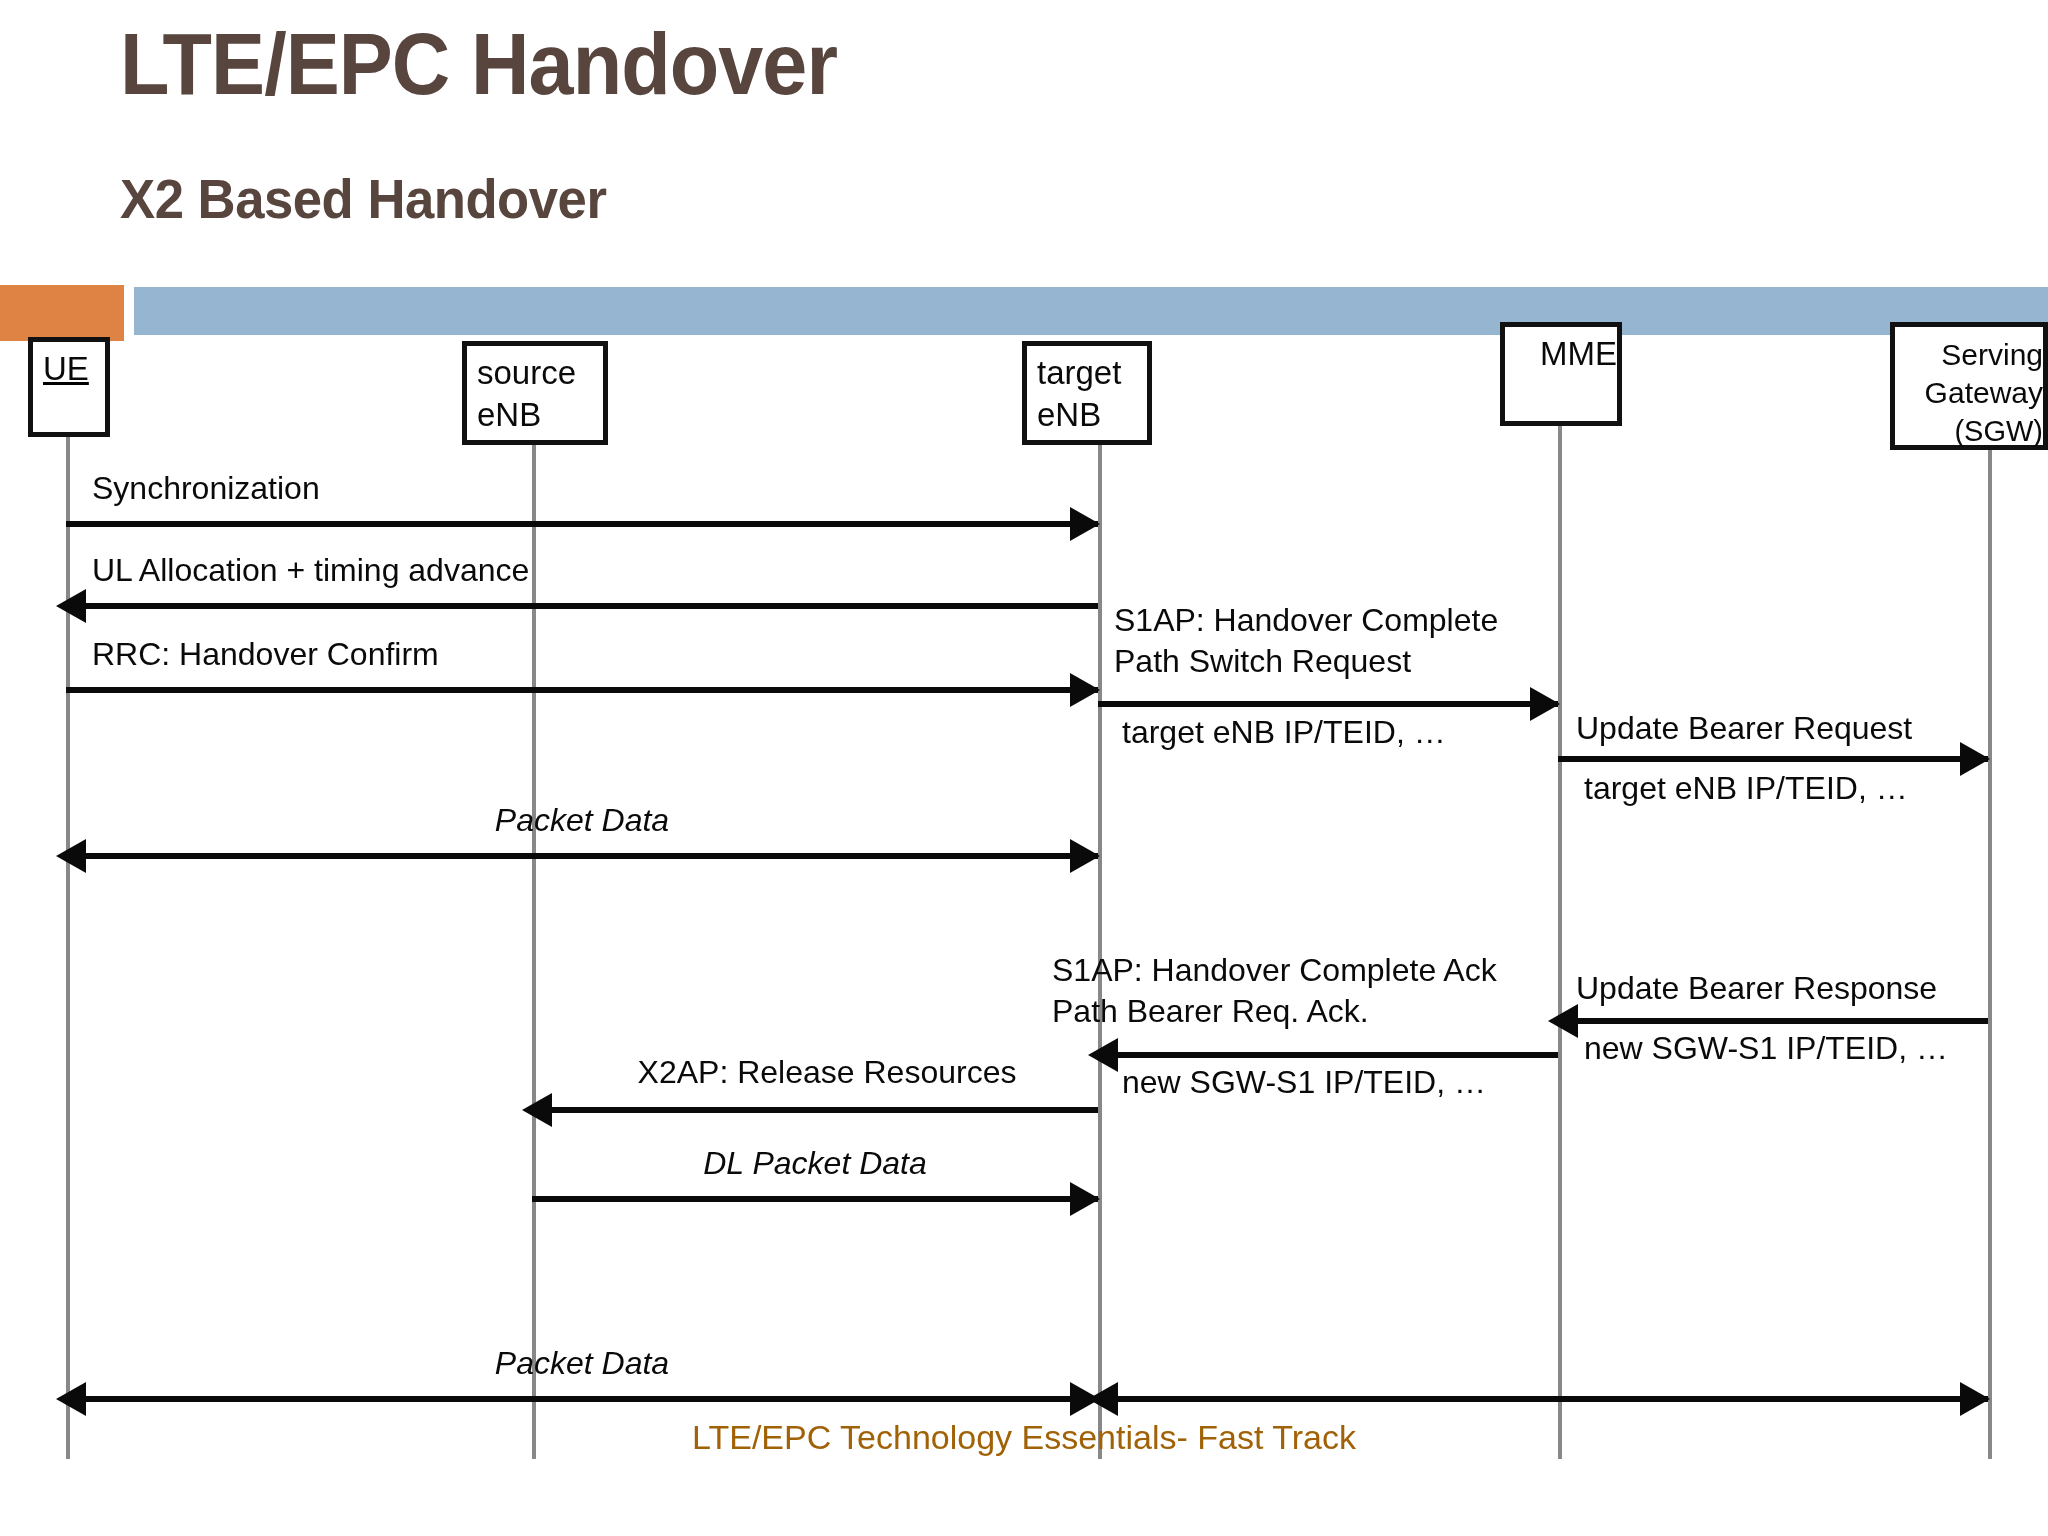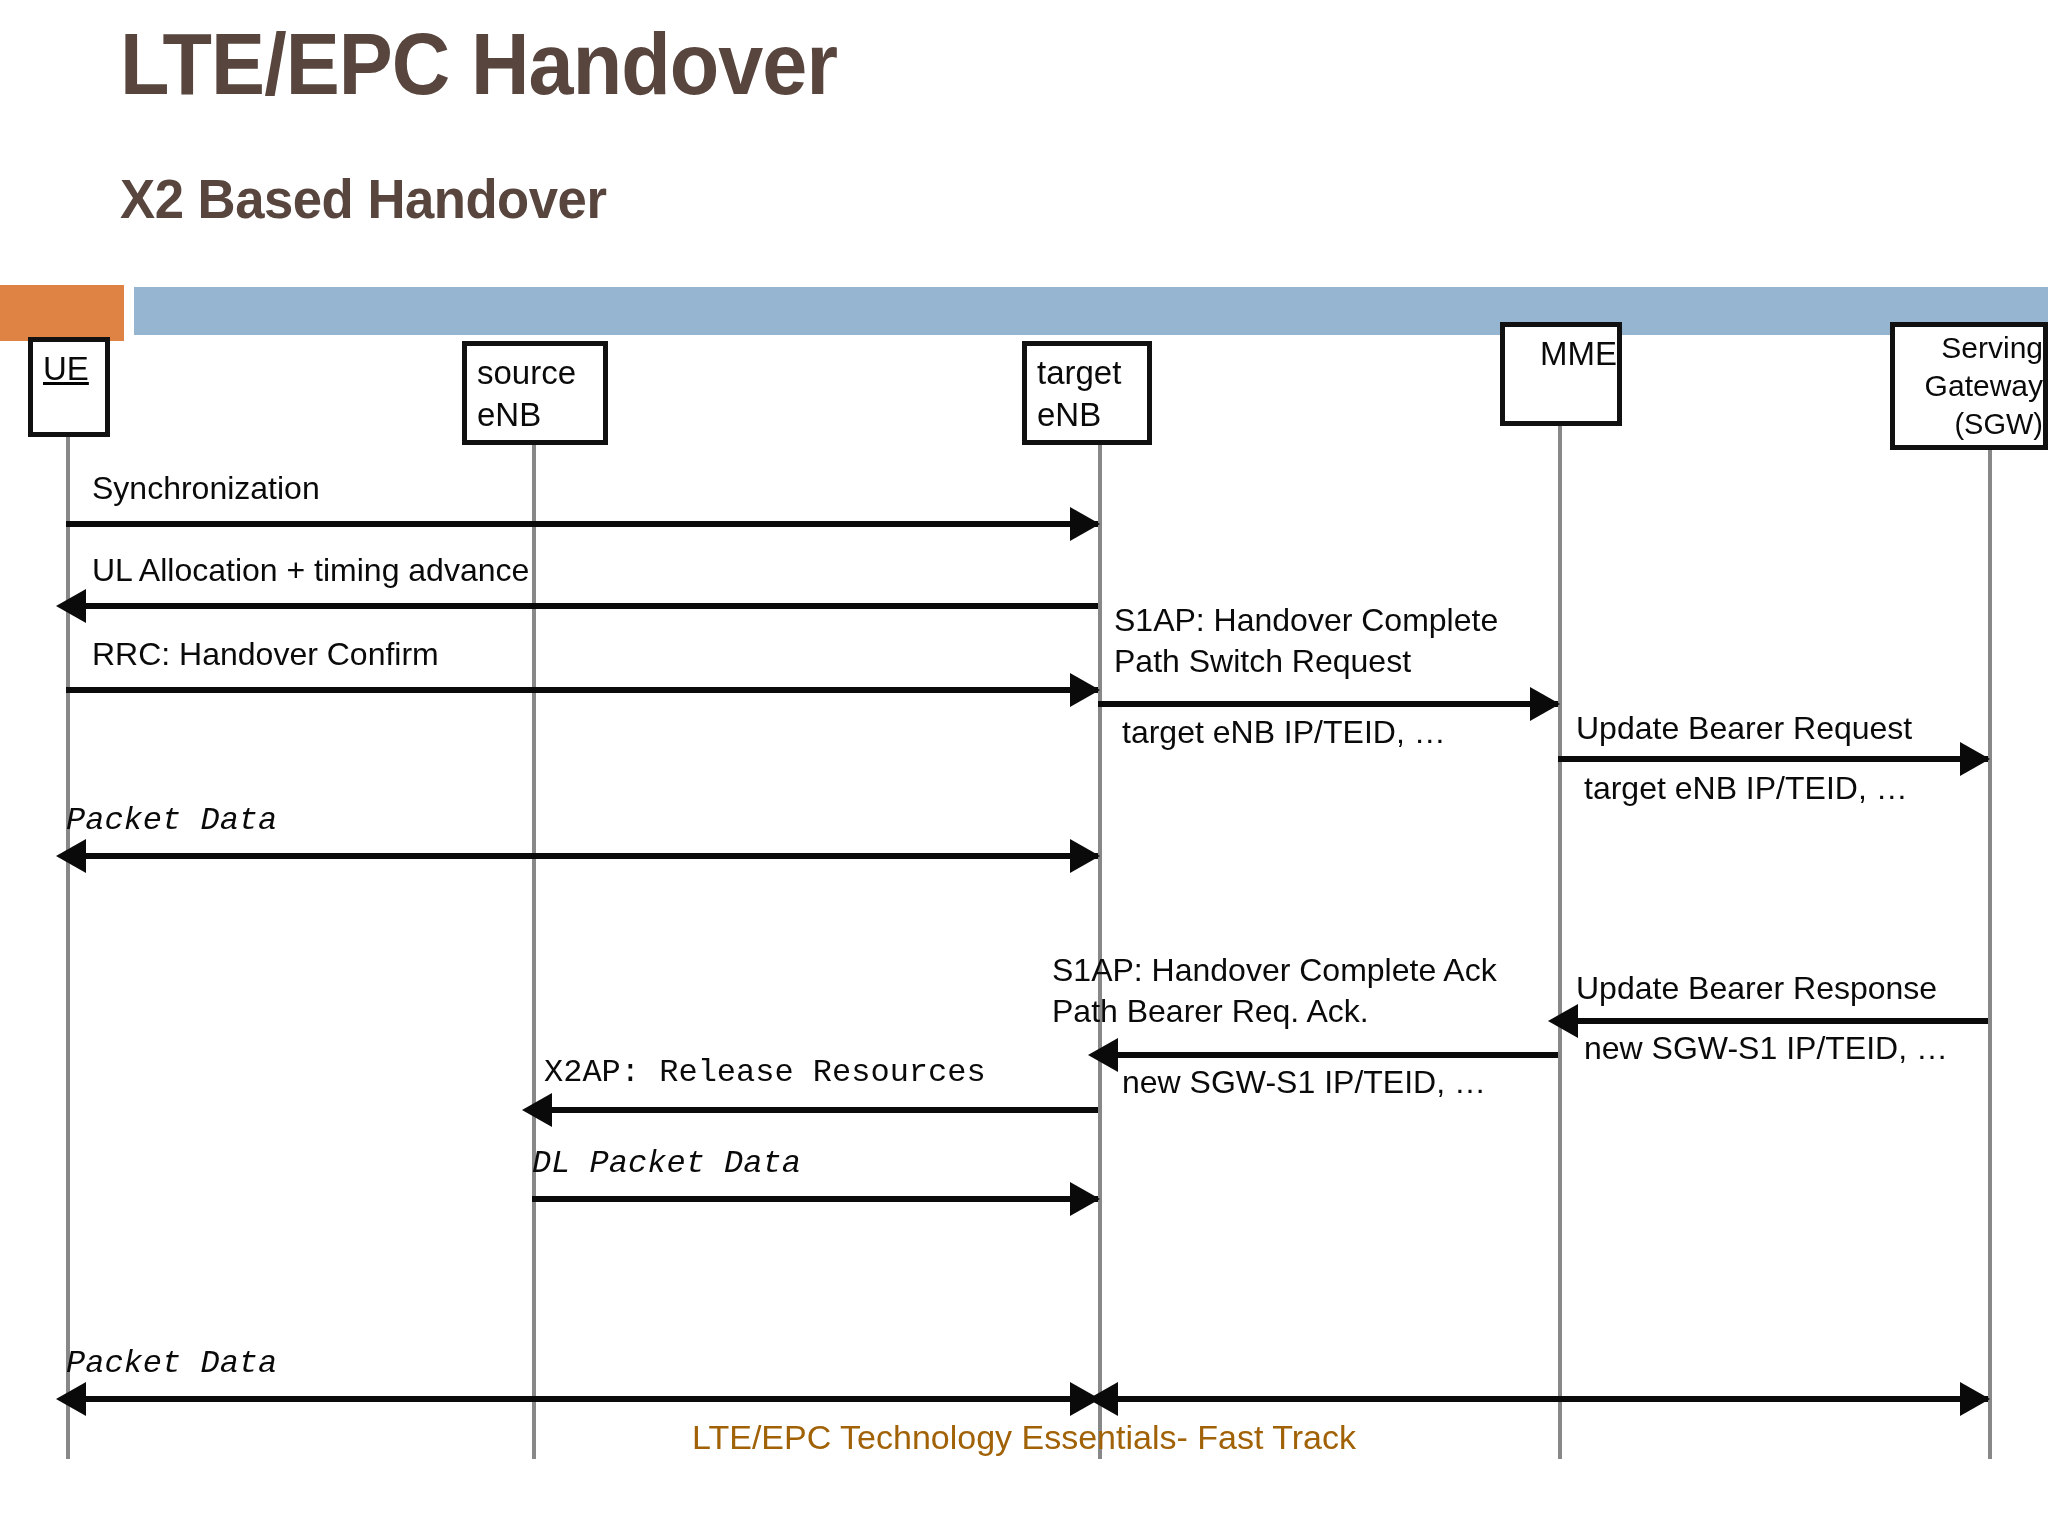--- a/index.html
+++ b/index.html
@@ -137,21 +137,21 @@
     font-size: 32px;
     color: #0a0a0a;
     line-height: 1.30;
     white-space: nowrap;
     z-index: 6;
   }
   .msg-label.italic {
     font-style: italic;
   }
   .msg-label.center {
-    font-family: Liberation Mono, monospace;
+    text-align: center;
   }
 
   
   #footer-text {
     position: absolute;
     left: 0;
     top: 1418px;
     width: 2048px;
     text-align: center;
     font-size: 34px;
@@ -190,21 +190,21 @@
 
   <div class="node-box align-left" style="left:1022px; top:341px; width:130px; height:104px;">
     <span class="node-line">target</span>
     <span class="node-line">eNB</span>
   </div>
 
   <div class="node-box" style="left:1500px; top:322px; width:122px; height:104px;">
     <span class="node-line">MME</span>
   </div>
 
-  <div class="node-box" style="left:1890px; top:322px; width:158px; height:128px; padding-top:2px;">
+  <div class="node-box" style="left:1890px; top:322px; width:158px; height:128px; padding-top:9px;">
     <span class="node-line" style="font-size:30px;">Serving</span>
     <span class="node-line" style="font-size:30px;">Gateway</span>
     <span class="node-line" style="font-size:29px;">(SGW)</span>
   </div>
 
   <div class="msg-label" style="left:92px; top:468px;">Synchronization</div>
   <div class="msg-line" style="left:66px; top:521px; width:1032px;"></div>
   <div class="arrowhead right" style="left:1070px; top:507px;"></div>
 
   <div class="msg-label" style="left:92px; top:550px;">UL Allocation + timing advance</div>

